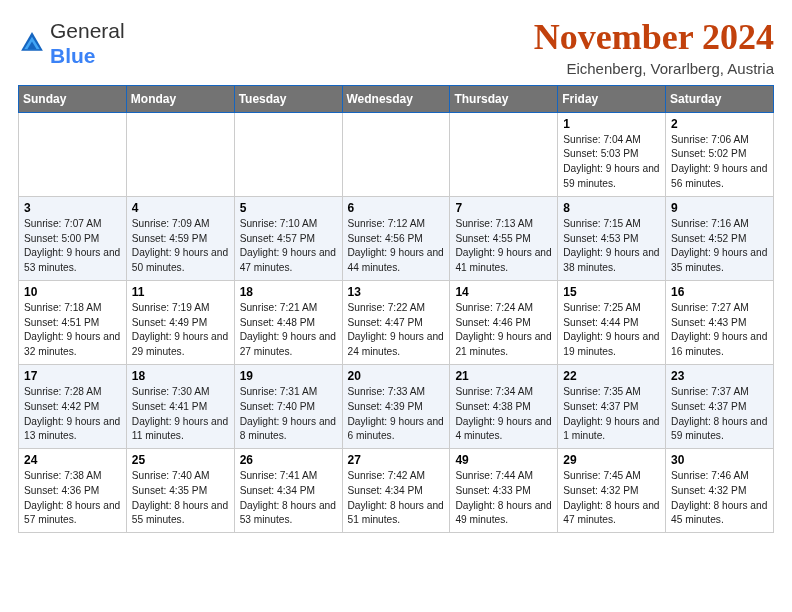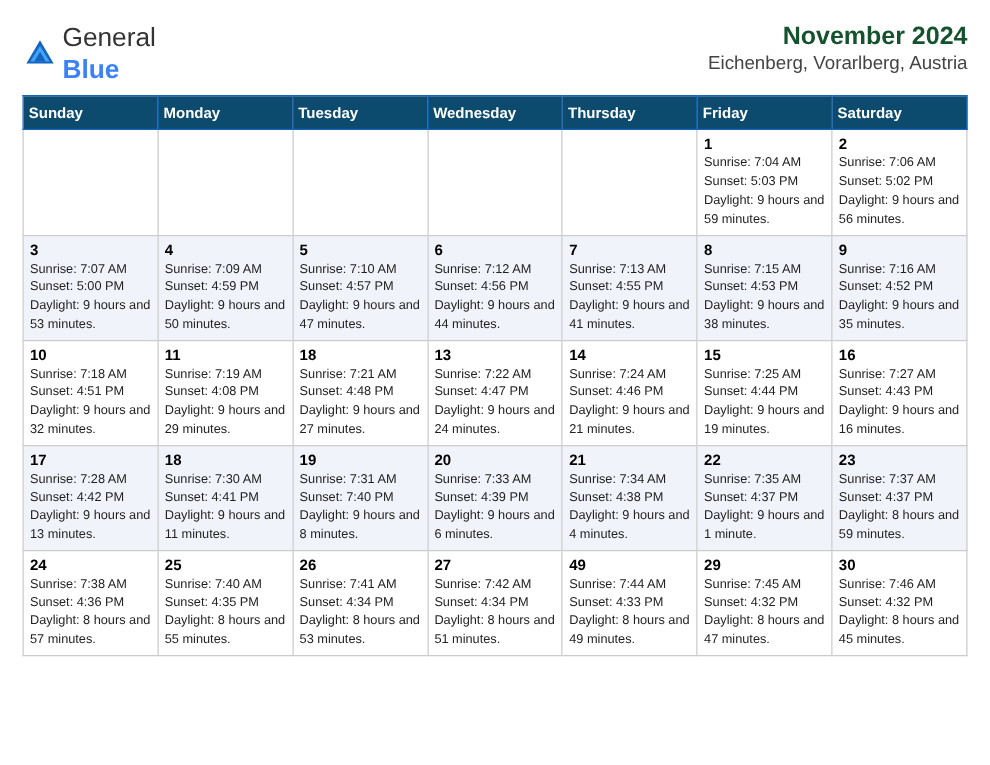--- a/index.html
+++ b/index.html
@@ -32,39 +32,40 @@
     .logo-general { font-weight: normal; color: #333; }
     .logo-blue { font-weight: bold; color: #3b82f6; }
     .logo-icon {
       width: 28px;
       height: 28px;
     }
     .title-block {
       text-align: right;
     }
     .month-title {
-      font-size: 20px;
+      font-size: 36px;
       font-weight: bold;
-      color: #14532d;
+      color: #c2410c;
       line-height: 1.1;
+      font-family: Liberation Serif, serif;
     }
     .location-title {
       font-size: 15px;
       color: #444;
       margin-top: 2px;
       text-align: right;
     }
     .calendar {
       width: 100%;
       border-collapse: collapse;
       margin-top: 8px;
       font-size: 11px;
     }
     .calendar thead tr th {
-      background: #0c4a6e;
+      background: #737373;
       color: #fff;
       font-weight: bold;
       font-size: 12px;
       padding: 6px 4px;
       text-align: left;
       border: 1px solid #1565c0;
     }
     .calendar tbody tr td {
       vertical-align: top;
       border: 1px solid #ccc;
@@ -194,21 +195,21 @@
         <tr>
           <td>
             <span class="day-num">10</span>
             <div class="day-info">Sunrise: 7:18 AM
 Sunset: 4:51 PM
 Daylight: 9 hours and 32 minutes.</div>
           </td>
           <td>
             <span class="day-num">11</span>
             <div class="day-info">Sunrise: 7:19 AM
-Sunset: 4:08 PM
+Sunset: 4:49 PM
 Daylight: 9 hours and 29 minutes.</div>
           </td>
           <td>
             <span class="day-num">18</span>
             <div class="day-info">Sunrise: 7:21 AM
 Sunset: 4:48 PM
 Daylight: 9 hours and 27 minutes.</div>
           </td>
           <td>
             <span class="day-num">13</span>

